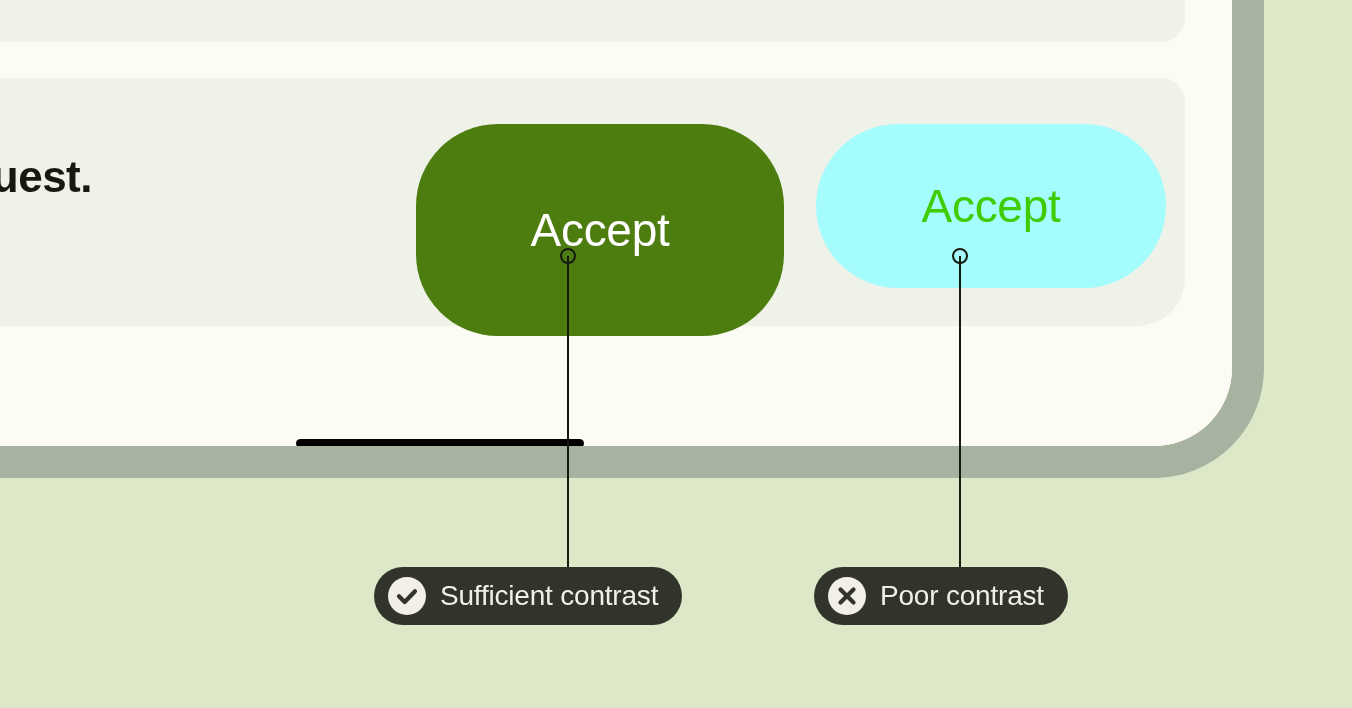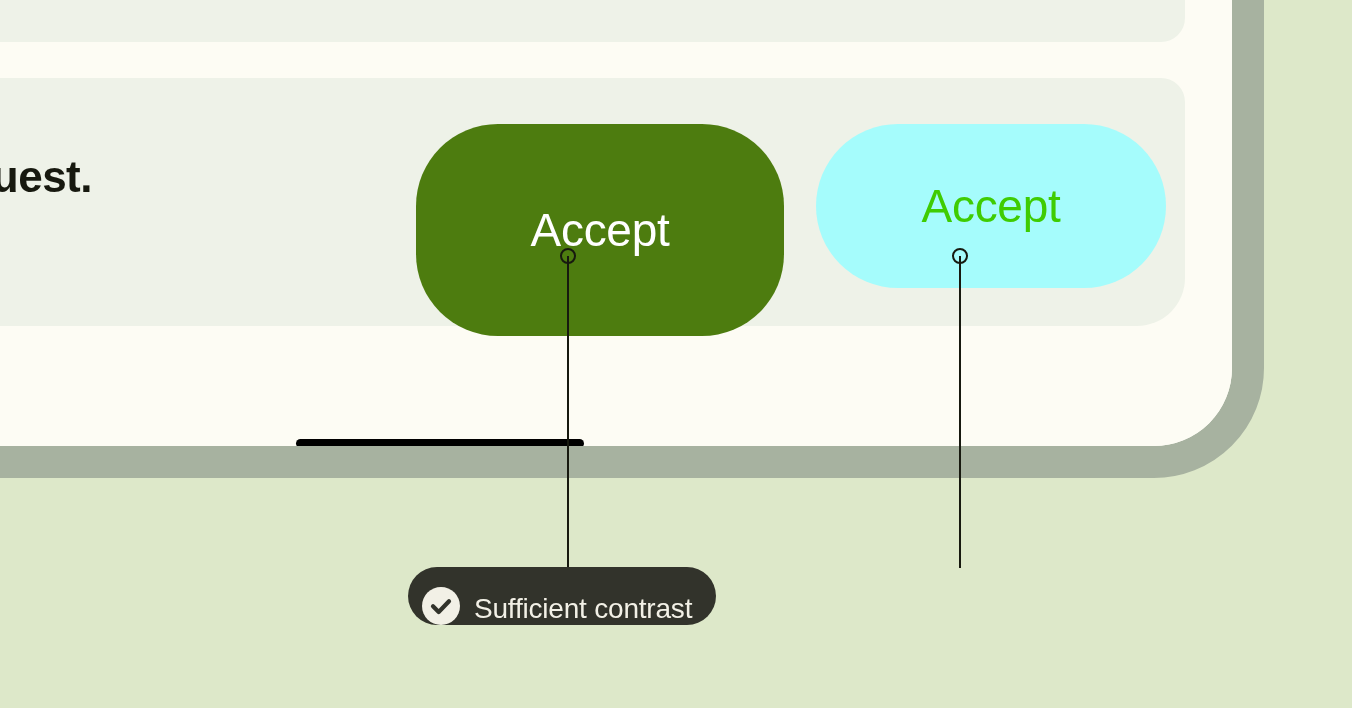--- a/index.html
+++ b/index.html
@@ -154,21 +154,21 @@
     align-items: center;
     height: 58px;
     padding: 0 24px 0 14px;
     border-radius: 29px;
     background: #32332b;
     color: #f2f0e6;
     font-size: 28px;
     letter-spacing: -0.2px;
     white-space: nowrap;
   }
-  .badge-good { left: 408px; top: 567px; align-items: flex-end; }
+  .badge-good { left: 374px; top: 567px; }
   .badge-bad  { left: 814px; top: 567px; }
 
   .badge-icon {
     flex: 0 0 auto;
     width: 38px;
     height: 38px;
     margin-right: 14px;
     display: block;
   }
   .badge-label { display: block; }
@@ -203,14 +203,21 @@
   <div class="leader-dot dot-b"></div>
 
   <div class="badge badge-good">
     <svg class="badge-icon" viewBox="0 0 38 38">
       <circle cx="19" cy="19" r="19" fill="#f2f0e6"></circle>
       <path d="M11 19.2 L16.7 25 L27 14.2" fill="none" stroke="#32332b" stroke-width="4.2" stroke-linecap="round" stroke-linejoin="round"></path>
     </svg>
     <span class="badge-label">Sufficient contrast</span>
   </div>
 
+  <div class="badge badge-bad">
+    <svg class="badge-icon" viewBox="0 0 38 38">
+      <circle cx="19" cy="19" r="19" fill="#f2f0e6"></circle>
+      <path d="M12.5 12.5 L25.5 25.5 M25.5 12.5 L12.5 25.5" fill="none" stroke="#32332b" stroke-width="4.2" stroke-linecap="round"></path>
+    </svg>
+    <span class="badge-label">Poor contrast</span>
+  </div>
 
 </div>
 
 </body></html>

